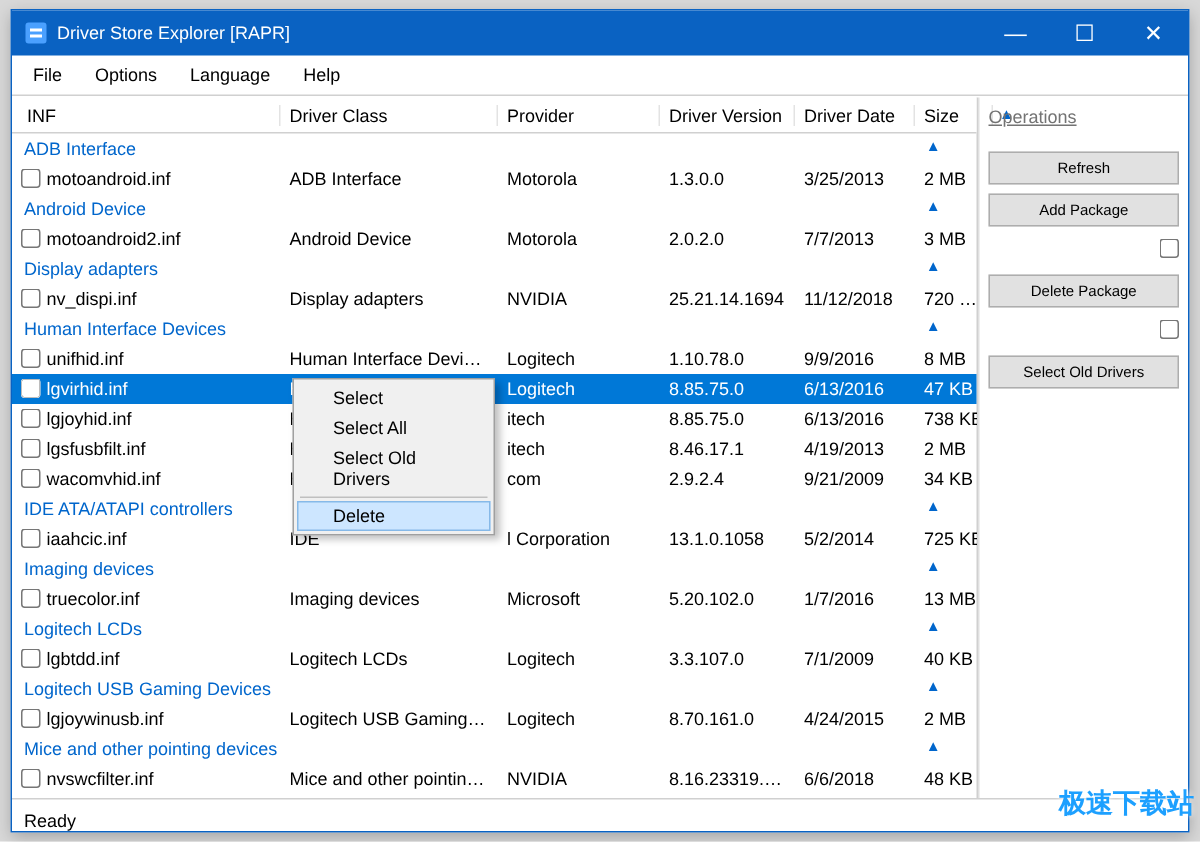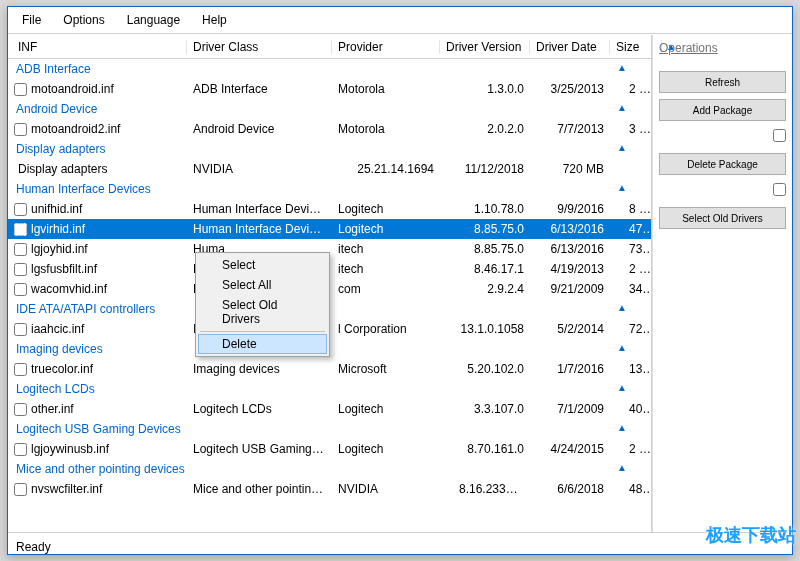--- a/index.html
+++ b/index.html
@@ -78,22 +78,22 @@
   .rows {
     flex:1; overflow-y:auto; overflow-x:hidden;
     position:relative;
   }
   .row {
     height: 20px;
     white-space:nowrap;
     position:relative;
   }
   .row .c { padding: 0 6px; overflow:hidden; text-overflow:ellipsis; }
-  .row .c0 { display:flex; align-items:center; gap:4px; padding-left:2px; }
-  .row .c3, .row .c4, .row .c5 { text-align:right;margin-left:13px; }
+  .row .c0 { display:flex; align-items:flex-start; gap:4px; padding-left:2px; }
+  .row .c3, .row .c4, .row .c5 { text-align:left; }
   .row.selected { background:#0078d7; color:#fff; }
   .row.selected input{filter:brightness(1.6);}
   .grouprow {
     height: 20px; display:flex; align-items:center;
     color:#0066cc; padding: 0 6px 0 6px;
     font-size:12px;
     position:relative;
   }
   .grouprow .gchev { position:absolute; right:24px; top:3px; font-size:10px;color:#0066cc;}
   .grouprow .glabel { padding-left:2px; }
@@ -161,20 +161,35 @@
     font-family:"Microsoft YaHei",sans-serif;
   }
   
   .rows::-webkit-scrollbar{width:17px;background:#f0f0f0;}
   .rows::-webkit-scrollbar-thumb{background:#cdcdcd;}
 </style>
 </head>
 <body>
 
 <div class="window">
+  <div class="titlebar">
+    <span class="title-icon">
+      <svg width="16" height="16" viewBox="0 0 16 16">
+          <rect x="1" y="1" width="14" height="14" rx="2" fill="#4aa0ff"></rect>
+          <rect x="4" y="5" width="8" height="2" fill="#fff"></rect>
+          <rect x="4" y="9" width="8" height="2" fill="#fff"></rect>
+        </svg>
+    </span>
+    <span class="title-text">Driver Store Explorer [RAPR]</span>
+    <div class="title-btns">
+      <div class="title-btn">—</div>
+      <div class="title-btn">☐</div>
+      <div class="title-btn close">✕</div>
+    </div>
+  </div>
 
   <div class="menubar">
     <span>File</span>
     <span>Options</span>
     <span>Language</span>
     <span>Help</span>
   </div>
 
   <div class="body">
     <div class="listpanel">
@@ -220,20 +235,24 @@
             <div class="c c3">2.0.2.0</div>
             <div class="c c4">7/7/2013</div>
             <div class="c c5">3 MB</div>
             <div class="c"></div>
           </div>
           <div class="grouprow">
             <span class="glabel">Display adapters</span>
             <span class="gchev">▲</span>
           </div>
           <div class="row">
+            <div class="c c0">
+              <input type="checkbox" class="cb" style="">
+              <span>nv_dispi.inf</span>
+            </div>
             <div class="c">Display adapters</div>
             <div class="c">NVIDIA</div>
             <div class="c c3">25.21.14.1694</div>
             <div class="c c4">11/12/2018</div>
             <div class="c c5">720 MB</div>
             <div class="c"></div>
           </div>
           <div class="grouprow">
             <span class="glabel">Human Interface Devices</span>
             <span class="gchev">▲</span>
@@ -330,21 +349,21 @@
             <div class="c c5">13 MB</div>
             <div class="c"></div>
           </div>
           <div class="grouprow">
             <span class="glabel">Logitech LCDs</span>
             <span class="gchev">▲</span>
           </div>
           <div class="row">
             <div class="c c0">
               <input type="checkbox" class="cb" style="">
-              <span>other.inf</span>
+              <span>lgbtdd.inf</span>
             </div>
             <div class="c">Logitech LCDs</div>
             <div class="c">Logitech</div>
             <div class="c c3">3.3.107.0</div>
             <div class="c c4">7/1/2009</div>
             <div class="c c5">40 KB</div>
             <div class="c"></div>
           </div>
           <div class="grouprow">
             <span class="glabel">Logitech USB Gaming Devices</span>

